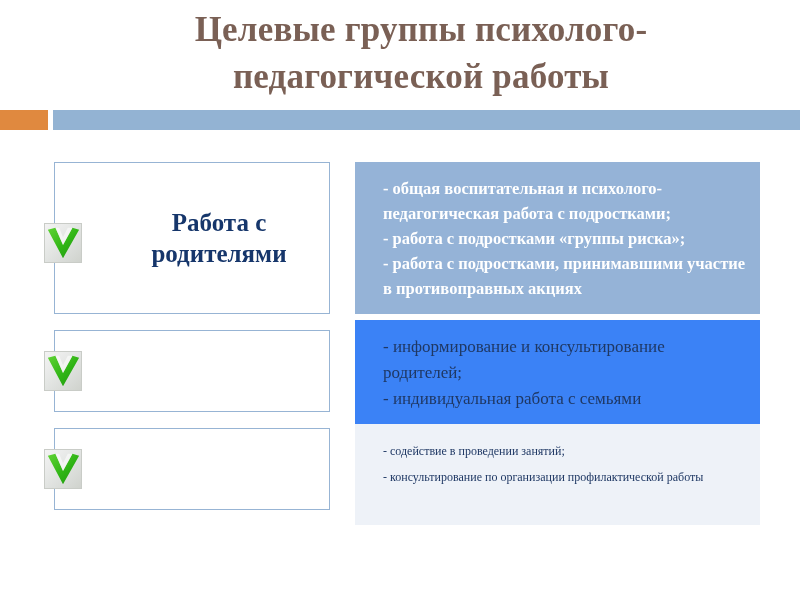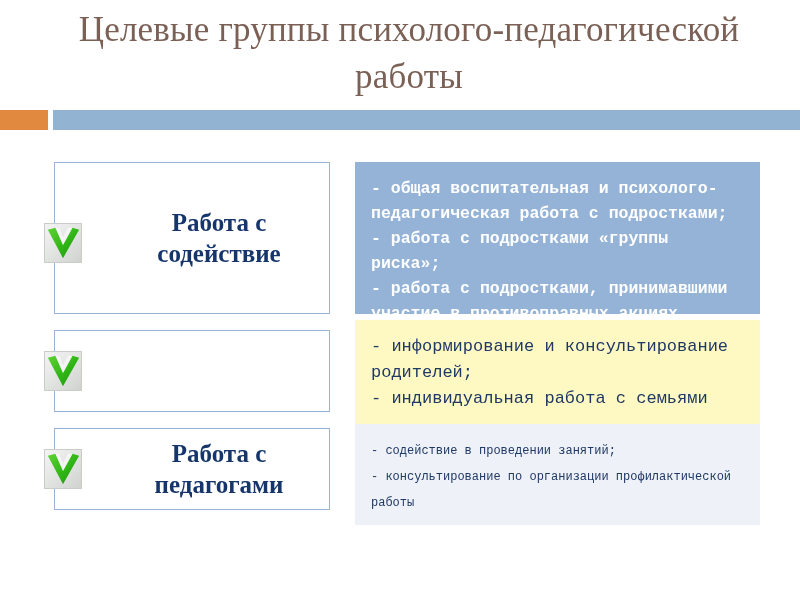--- a/index.html
+++ b/index.html
@@ -11,26 +11,26 @@
     width: 800px;
     height: 600px;
     position: relative;
     overflow: hidden;
     font-family: "Liberation Serif", serif;
   }
 
   
   .slide-title {
     position: absolute;
-    left: 64px;
+    left: 76px;
     top: 6px;
     width: 690px;
     text-align: center;
     font-family: "Liberation Serif", serif;
-    font-weight: normal;
+    font-weight: bold;
     font-size: 35px;
     line-height: 47px;
     color: #7a6055;
     letter-spacing: 0.2px;
   }
 
   
   .accent-orange {
     position: absolute;
     left: 0px;
@@ -90,21 +90,22 @@
   .icon-1 { top: 60px; transform: none; }
   .icon-2 { top: 50%; transform: translateY(-50%); }
   .icon-3 { top: 50%; transform: translateY(-50%); }
 
   
   .detail-panel {
     position: absolute;
     left: 355px;
     width: 405px;
     box-sizing: border-box;
-    font-family: Liberation Mono, monospace;
+    font-family: Liberation Serif, serif;
+    padding-left: 12px;
   }
   .detail-panel .panel-text {
     padding: 14px 14px 10px 16px;
     white-space: pre-line;
   }
 
   .panel-1 {
     top: 162px;
     height: 152px;
     background: #95b3d7;
@@ -112,21 +113,21 @@
   .panel-1 .panel-text {
     color: #ffffff;
     font-weight: bold;
     font-size: 16.5px;
     line-height: 25px;
   }
 
   .panel-2 {
     top: 320px;
     height: 108px;
-    background: #fef9c3;
+    background: #3b82f6;
   }
   .panel-2 .panel-text {
     color: #1f3864;
     font-weight: normal;
     font-size: 17px;
     line-height: 26px;
   }
 
   .panel-3 {
     top: 424px;
@@ -155,21 +156,21 @@
         <linearGradient id="g1" x1="0" y1="0" x2="1" y2="1">
           <stop offset="0%" stop-color="#5fd334"></stop>
           <stop offset="55%" stop-color="#2fb415"></stop>
           <stop offset="100%" stop-color="#1f9410"></stop>
         </linearGradient>
       </defs>
       <polygon points="3,6 11,4 19,22 29,4 36,6 19,36" fill="url(#g1)"></polygon>
       <polygon points="11,4 19,22 29,4 24,4 19,14 15,4" fill="#ffffff" opacity="0.55"></polygon>
     </svg>
   </span>
-  <span class="box-text">Работа с содействие</span>
+  <span class="box-text">Работа с родителями</span>
 </div>
 <div class="detail-panel panel-1">
   <div class="panel-text">- общая воспитательная и психолого-педагогическая работа с подростками;
 - работа с подростками «группы риска»;
 - работа с подростками, принимавшими участие в противоправных акциях</div>
 </div>
 
 <div class="label-box box-2">
   <span class="check-icon icon-2">
     <svg viewBox="0 0 38 40" xmlns="http://www.w3.org/2000/svg">
@@ -197,18 +198,17 @@
         <linearGradient id="g3" x1="0" y1="0" x2="1" y2="1">
           <stop offset="0%" stop-color="#5fd334"></stop>
           <stop offset="55%" stop-color="#2fb415"></stop>
           <stop offset="100%" stop-color="#1f9410"></stop>
         </linearGradient>
       </defs>
       <polygon points="3,6 11,4 19,22 29,4 36,6 19,36" fill="url(#g3)"></polygon>
       <polygon points="11,4 19,22 29,4 24,4 19,14 15,4" fill="#ffffff" opacity="0.55"></polygon>
     </svg>
   </span>
-  <span class="box-text">Работа с педагогами</span>
 </div>
 <div class="detail-panel panel-3">
   <div class="panel-text">- содействие в проведении занятий;
 - консультирование по организации профилактической работы</div>
 </div>
 
 </body></html>

